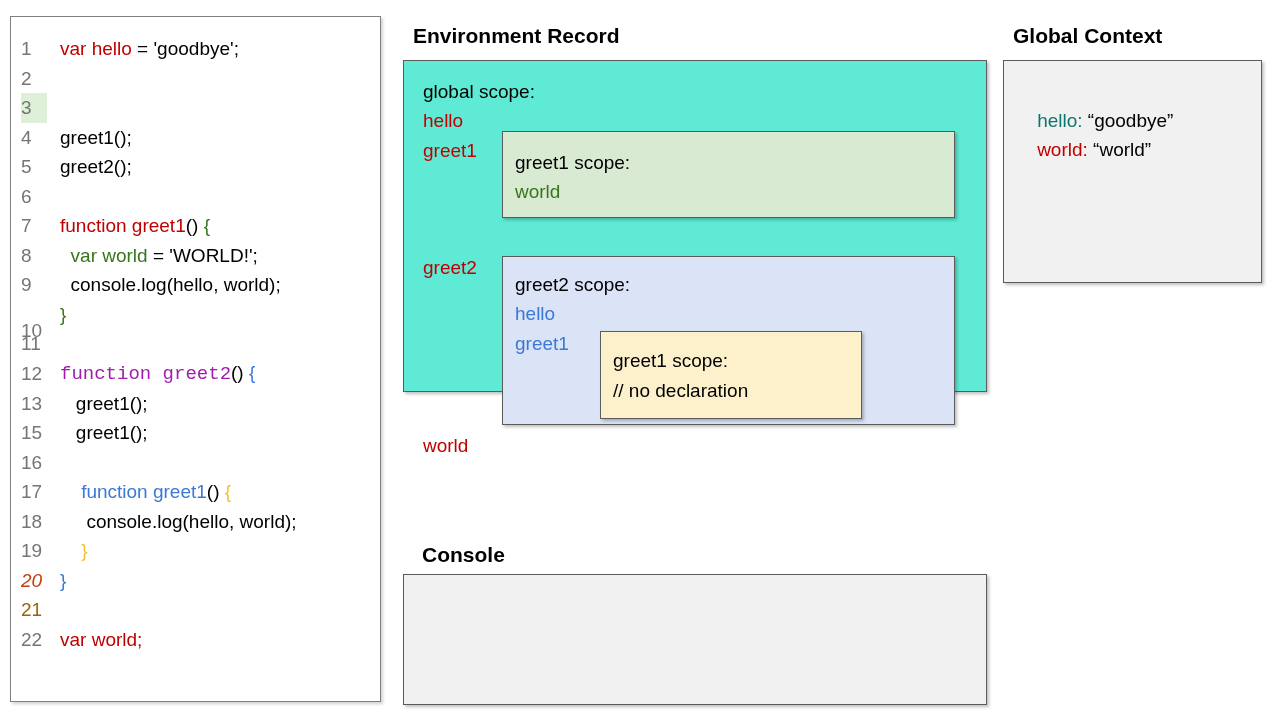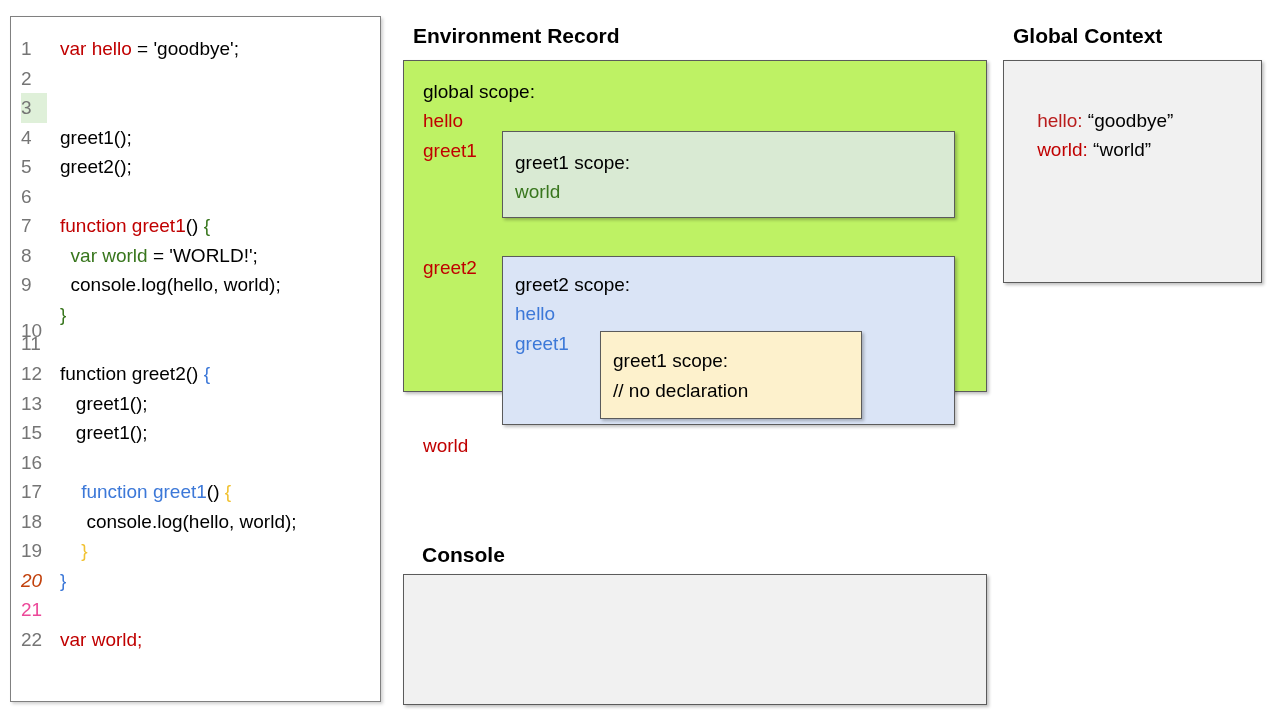--- a/index.html
+++ b/index.html
@@ -82,36 +82,36 @@
       <div class="code-line"><span class="line-num" style="color: rgb(117, 117, 117);">2</span></div>
       <div class="code-line"><span class="line-num" style="color: rgb(117, 117, 117); background-color: rgb(223, 240, 217);">3</span><span class="code-text"></span></div>
       <div class="code-line"><span class="line-num" style="color: rgb(117, 117, 117);">4</span><span class="code-text"><span style="color: rgb(0, 0, 0);">greet1();</span></span></div>
       <div class="code-line"><span class="line-num" style="color: rgb(117, 117, 117);">5</span><span class="code-text"><span style="color: rgb(0, 0, 0);">greet2();</span></span></div>
       <div class="code-line"><span class="line-num" style="color: rgb(117, 117, 117);">6</span><span class="code-text"></span></div>
       <div class="code-line"><span class="line-num" style="color: rgb(117, 117, 117);">7</span><span class="code-text"><span style="color: rgb(192, 0, 0);">function greet1</span><span style="color: rgb(0, 0, 0);">() </span><span style="color: rgb(56, 118, 29);">{</span></span></div>
       <div class="code-line"><span class="line-num" style="color: rgb(117, 117, 117);">8</span><span class="code-text"><span style="color: rgb(0, 0, 0);">  </span><span style="color: rgb(56, 118, 29);">var world</span><span style="color: rgb(0, 0, 0);"> = 'WORLD!';</span></span></div>
       <div class="code-line"><span class="line-num" style="color: rgb(117, 117, 117);">9</span><span class="code-text"><span style="color: rgb(0, 0, 0);">  console.log(hello, world);</span></span></div>
       <div class="code-line"><span class="line-num" style="color: rgb(117, 117, 117); margin-top: 33px;">10</span><span class="code-text"><span style="color: rgb(56, 118, 29);">}</span></span></div>
       <div class="code-line"><span class="line-num" style="color: rgb(117, 117, 117);">11</span><span class="code-text"></span></div>
-      <div class="code-line"><span class="line-num" style="color: rgb(117, 117, 117);">12</span><span class="code-text"><span style="color: #000000;">function greet2</span><span style="color: rgb(0, 0, 0);">() </span><span style="color: rgb(60, 120, 216);">{</span></span></div>
+      <div class="code-line"><span class="line-num" style="color: rgb(117, 117, 117);">12</span><span class="code-text"><span style="color: #a21caf; font-family: Liberation Mono, monospace;">function greet2</span><span style="color: rgb(0, 0, 0);">() </span><span style="color: rgb(60, 120, 216);">{</span></span></div>
       <div class="code-line"><span class="line-num" style="color: rgb(117, 117, 117);">13</span><span class="code-text"><span style="color: rgb(0, 0, 0);">   greet1();</span></span></div>
       <div class="code-line"><span class="line-num" style="color: rgb(117, 117, 117);">15</span><span class="code-text"><span style="color: rgb(0, 0, 0);">   greet1();</span></span></div>
       <div class="code-line"><span class="line-num" style="color: rgb(117, 117, 117);">16</span><span class="code-text"></span></div>
       <div class="code-line"><span class="line-num" style="color: rgb(117, 117, 117);">17</span><span class="code-text"><span style="color: rgb(0, 0, 0);">    </span><span style="color: rgb(60, 120, 216);">function greet1</span><span style="color: rgb(0, 0, 0);">() </span><span style="color: rgb(241, 194, 50);">{</span></span></div>
       <div class="code-line"><span class="line-num" style="color: rgb(117, 117, 117);">18</span><span class="code-text"><span style="color: rgb(0, 0, 0);">     console.log(hello, world);</span></span></div>
       <div class="code-line"><span class="line-num" style="color: rgb(117, 117, 117);">19</span><span class="code-text"><span style="color: rgb(0, 0, 0);">    </span><span style="color: rgb(241, 194, 50);">}</span></span></div>
       <div class="code-line"><span class="line-num" style="color: #c2410c; font-style: italic;">20</span><span class="code-text"><span style="color: rgb(60, 120, 216);">}</span></span></div>
-      <div class="code-line"><span class="line-num" style="color: #ec4899;">21</span><span class="code-text"></span></div>
+      <div class="code-line"><span class="line-num" style="color: #a16207;">21</span><span class="code-text"></span></div>
       <div class="code-line"><span class="line-num" style="color: rgb(117, 117, 117);">22</span><span class="code-text"><span style="color: rgb(192, 0, 0);">var world;</span></span></div>
     </div>
 </div>
 
 <div class="section-title" style="left:413px; top:24px;">Environment Record</div>
 
-<div class="dbox" style="left: 403px; top: 60px; width: 584px; height: 332px; background-color: #bef264; text-align: center;">
+<div class="dbox" style="left: 403px; top: 60px; width: 584px; height: 332px; background-color: #5eead4; text-align: center;">
 
   <div class="scope-label" style="left:19px; top:16px;">global scope:</div>
   <div class="scope-var" style="left: 19px; top: 45px; color: rgb(192, 0, 0);">hello</div>
   <div class="scope-var" style="left: 19px; top: 75px; color: rgb(192, 0, 0);">greet1</div>
   <div class="scope-var" style="left: 19px; top: 192px; color: rgb(192, 0, 0);">greet2</div>
   <div class="scope-var" style="left: 19px; top: 370px; color: rgb(192, 0, 0);">world</div>
 
   <div class="dbox" style="left: 98px; top: 70px; width: 453px; height: 87px; background-color: rgb(217, 234, 211);">
     <div class="scope-label" style="left:12px; top:16px;">greet1 scope:</div>
     <div class="scope-var" style="left: 12px; top: 45px; color: rgb(56, 118, 29);">world</div>
@@ -126,21 +126,21 @@
       <div class="scope-label" style="left:12px; top:14px;">greet1 scope:</div>
       <div class="scope-var" style="left: 12px; top: 44px; color: rgb(0, 0, 0);">// no declaration</div>
     </div>
   </div>
 </div>
 
 <div class="section-title" style="left:1013px; top:24px;">Global Context</div>
 
 <div class="dbox" style="left: 1003px; top: 60px; width: 259px; height: 223px; background-color: rgb(241, 241, 241);">
   <div class="gc-line" style="left:12px; top:16px;">
-    <span style="color: #b91c1c;">hello:</span><span class="gc-value"> “goodbye”</span>
+    <span style="color: #0f766e;">hello:</span><span class="gc-value"> “goodbye”</span>
   </div>
   <div class="gc-line" style="left:12px; top:45px;">
     <span style="color: rgb(192, 0, 0);">world:</span><span class="gc-value"> “world”</span>
   </div>
 </div>
 
 <div class="section-title" style="left:422px; top:543px;">Console</div>
 
 <div class="dbox" style="left: 403px; top: 574px; width: 584px; height: 131px; background-color: rgb(241, 241, 241);">
   <div class="gc-line" style="left:12px; top:10px;"></div>

